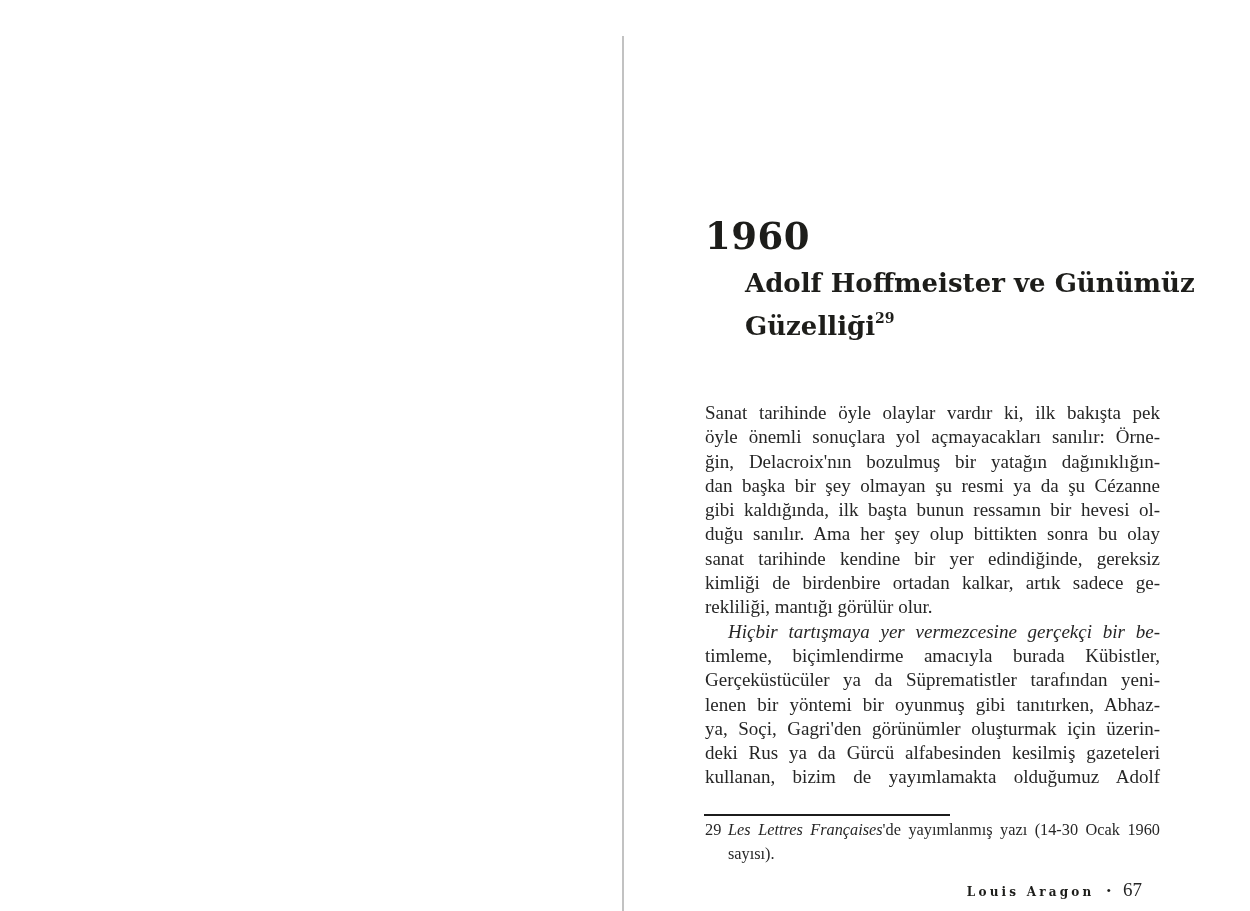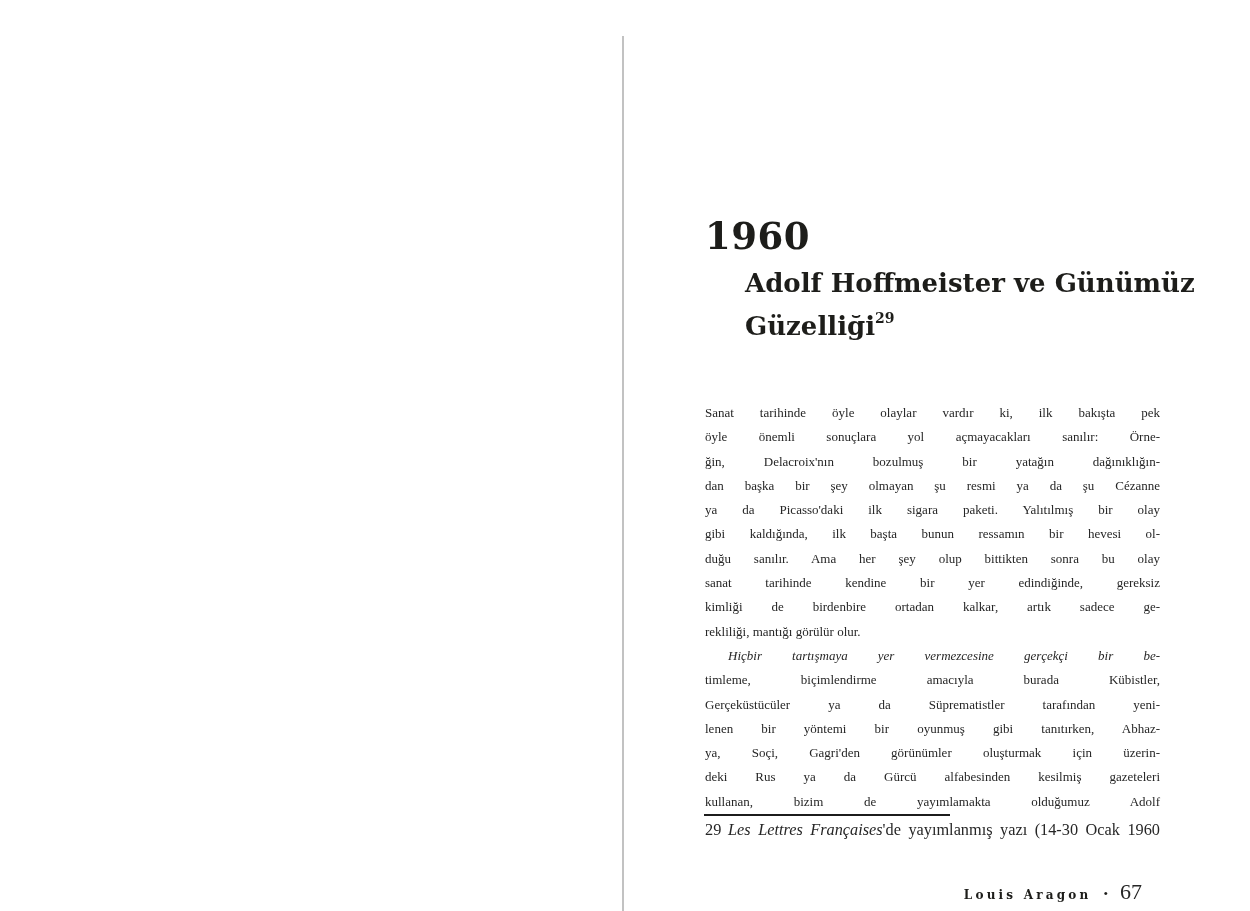--- a/index.html
+++ b/index.html
@@ -70,21 +70,21 @@
     font-size: 14px;
     font-weight: bold;
     position: relative;
     top: -2px;
     letter-spacing: 0;
   }
   .body-text {
     position: absolute;
     left: 705px; top: 365px;
     width: 455px;
-    font-size: 13px;
+    font-size: 19px;
     line-height: 24.3px;
     color: #262626;
   }
   .line {
     text-align: justify;
     text-align-last: justify;
     white-space: normal;
     height: 24.3px;
     overflow: visible;
   }
@@ -138,21 +138,21 @@
     letter-spacing: 3.2px;
     color: #1d1d1a;
   }
   .footer-dot {
     font-size: 13px;
     color: #1d1d1a;
     position: relative;
     top: -1px;
   }
   .footer-pagenum {
-    font-size: 22px;
+    font-size: 19px;
     color: #262626;
   }
 </style>
 </head>
 <body>
 
 <div class="spread">
 
   <section class="page-left"></section>
 
@@ -166,41 +166,41 @@
   <h2 class="chapter-title">
     <span class="t-line">Adolf Hoffmeister ve Günümüz</span>
     <span class="t-line"><span>Güzelliği</span><sup>29</sup></span>
   </h2>
 
   <div class="body-text">
     <div class="line">Sanat tarihinde öyle olaylar vardır ki, ilk bakışta pek</div>
     <div class="line">öyle önemli sonuçlara yol açmayacakları sanılır: Örne-</div>
     <div class="line">ğin, Delacroix'nın bozulmuş bir yatağın dağınıklığın-</div>
     <div class="line">dan başka bir şey olmayan şu resmi ya da şu Cézanne</div>
-    <div class="line">ya da Picasso'daki ilk sigara paketi. Yalıtılmış bir olay</div>
     <div class="line">gibi kaldığında, ilk başta bunun ressamın bir hevesi ol-</div>
     <div class="line">duğu sanılır. Ama her şey olup bittikten sonra bu olay</div>
     <div class="line">sanat tarihinde kendine bir yer edindiğinde, gereksiz</div>
     <div class="line">kimliği de birdenbire ortadan kalkar, artık sadece ge-</div>
     <div class="line par-end">rekliliği, mantığı görülür olur.</div>
     <div class="line par-indent">Hiçbir tartışmaya yer vermezcesine gerçekçi bir be-</div>
     <div class="line">timleme, biçimlendirme amacıyla burada Kübistler,</div>
     <div class="line">Gerçeküstücüler ya da Süprematistler tarafından yeni-</div>
     <div class="line">lenen bir yöntemi bir oyunmuş gibi tanıtırken, Abhaz-</div>
     <div class="line">ya, Soçi, Gagri'den görünümler oluşturmak için üzerin-</div>
     <div class="line">deki Rus ya da Gürcü alfabesinden kesilmiş gazeteleri</div>
     <div class="line">kullanan, bizim de yayımlamakta olduğumuz Adolf</div>
   </div>
 
   <div class="footnote-rule"></div>
 
   <div class="footnote">
     <span class="fn-marker">29</span>
     <div class="fn-body">
       <div class="fn-line1"><span class="fn-italic">Les Lettres Françaises</span><span>'de yayımlanmış yazı (14-30 Ocak 1960</span></div>
+      <div class="fn-line2">sayısı).</div>
     </div>
   </div>
 
   <div class="running-footer">
     <span class="footer-author">Louis Aragon</span>
     <span class="footer-dot">•</span>
     <span class="footer-pagenum">67</span>
   </div>
 
 </div>

